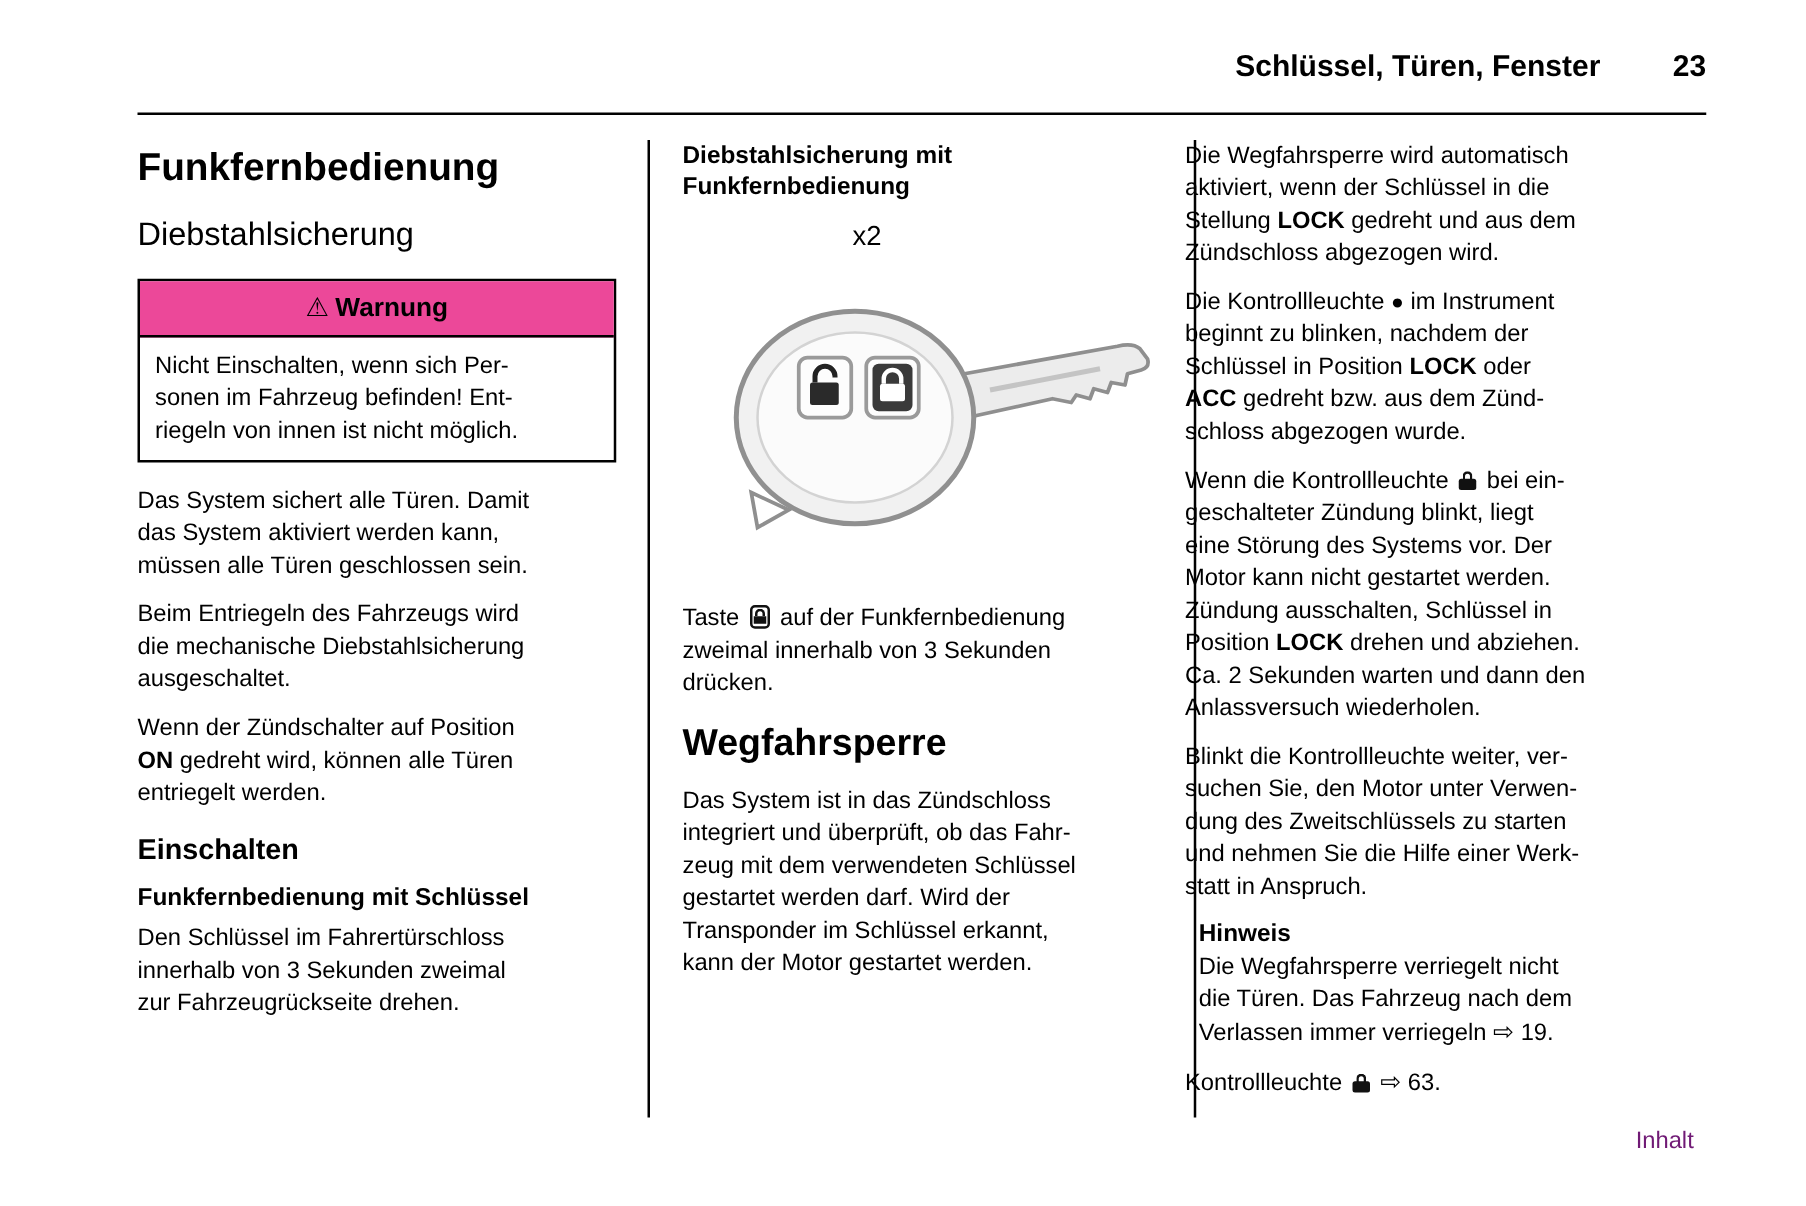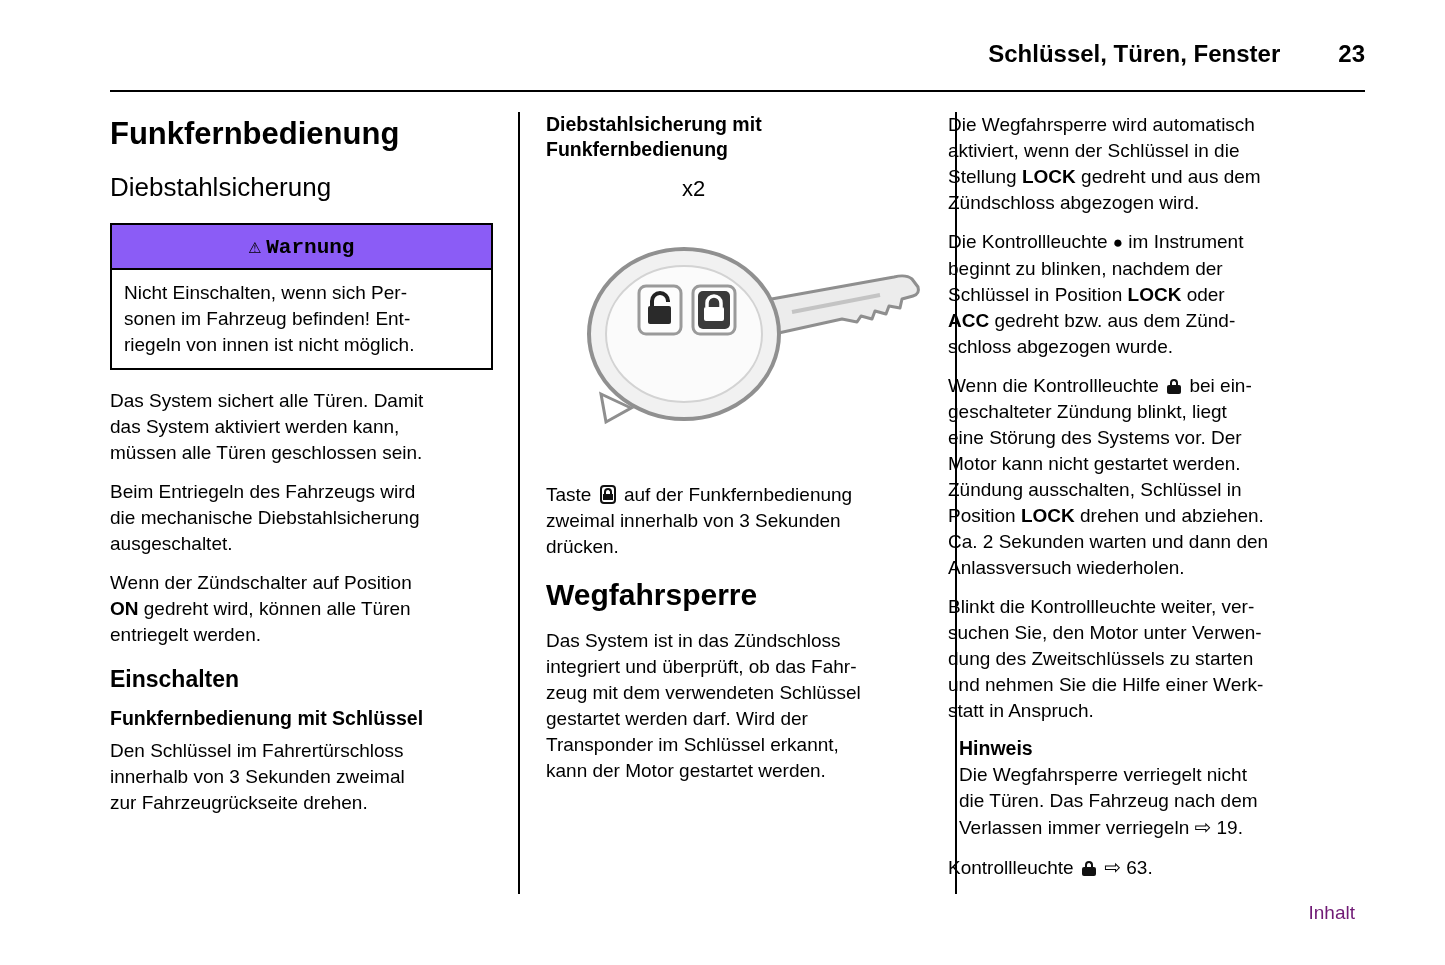--- a/index.html
+++ b/index.html
@@ -30,22 +30,22 @@
   .h3{font-size:23px;font-weight:bold;margin:18px 0 13px;}
   .h4{font-size:19.5px;font-weight:bold;line-height:25px;margin:0 0 7px;white-space:pre-line;}
   .para{font-size:19px;line-height:26px;margin:0 0 13px;white-space:pre-line;}
   .b{font-weight:bold;}
   .dot{font-size:17px;}
   .arrow{font-size:20px;}
 
   
   .warnbox{border:2px solid #000;margin:4px 0 18px;}
   .warnhead{
-    background:#8b5cf6;border-bottom:2px solid #000;
-    text-align:center;font-weight:bold;font-size:21px;padding:9px 16px;font-family:Liberation Mono, monospace;
+    background:#ec4899;border-bottom:2px solid #000;
+    text-align:center;font-weight:bold;font-size:21px;padding:9px 16px;
   }
   .warnicon{font-weight:normal;margin-right:5px;font-size:21px;}
   .warnbody{padding:10px 12px;margin:0;}
 
   
   .icon-lock{display:inline-block;position:relative;width:14px;height:15px;margin:0 3px;vertical-align:-2px;}
   .icon-lock::before{content:"";position:absolute;left:3px;top:0;width:8px;height:8px;
     border:2px solid #111;border-bottom:none;border-radius:4px 4px 0 0;box-sizing:border-box;}
   .icon-lock::after{content:"";position:absolute;left:0;bottom:0;width:14px;height:9px;background:#111;border-radius:2px;}
 

